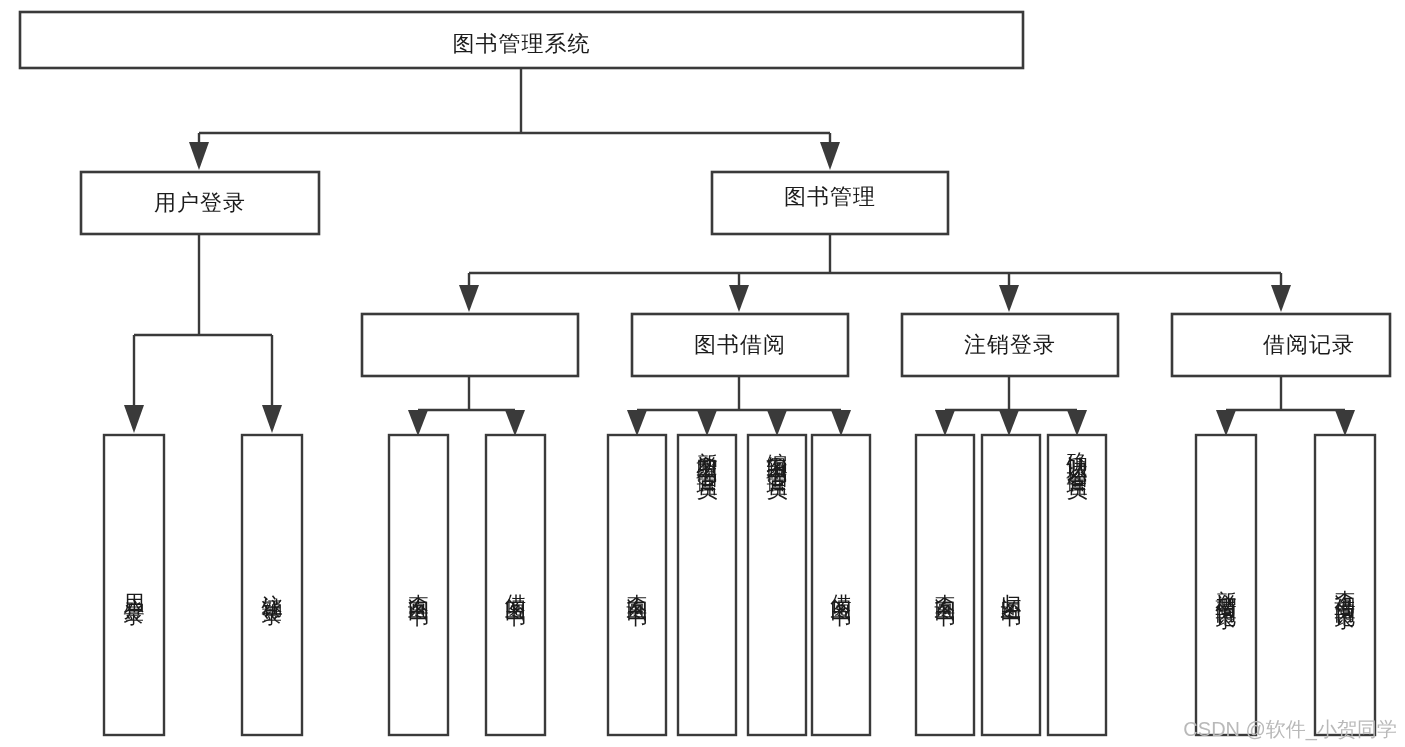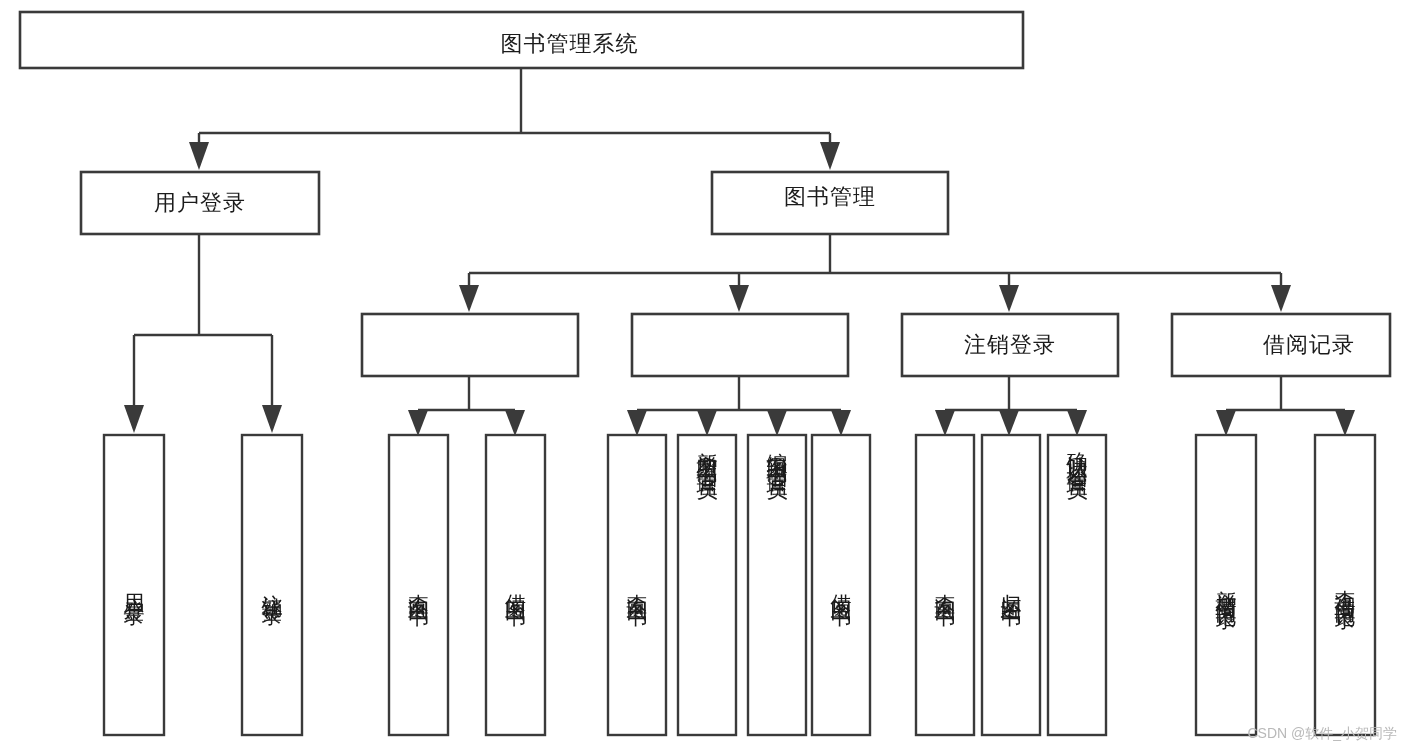--- a/index.html
+++ b/index.html
@@ -43,21 +43,21 @@
   }
   .arrow-head {
     fill: #3a3a3a;
     stroke: none;
   }
   .watermark {
     position: absolute;
     right: 8px;
     bottom: 4px;
     font-family: "Liberation Sans", "DejaVu Sans", sans-serif;
-    font-size: 14px;
+    font-size: 20px;
     color: #b9b9b9;
     white-space: nowrap;
     user-select: none;
   }
   .leaf-text-wrap {
     position: absolute;
     display: flex;
     align-items: center;
     justify-content: center;
     pointer-events: none;
@@ -185,33 +185,36 @@
     <rect class="node-box-thin" x="812" y="435" width="58" height="300"></rect>
 
     <rect class="node-box-thin" x="916" y="435" width="58" height="300"></rect>
     <rect class="node-box-thin" x="982" y="435" width="58" height="300"></rect>
     <rect class="node-box-thin" x="1048" y="435" width="58" height="300"></rect>
 
     <rect class="node-box-thin" x="1196" y="435" width="60" height="300"></rect>
     <rect class="node-box-thin" x="1315" y="435" width="60" height="300"></rect>
   </svg>
 
-  <div class="hbox-text-wrap" style="left:20px; top:12px; width:1003px; height:64px;padding-left:48px;">
+  <div class="hbox-text-wrap" style="left:20px; top:12px; width:1003px; height:64px;">
     <span class="hbox-text">图书管理系统</span>
   </div>
 
   <div class="hbox-text-wrap" style="left:81px; top:172px; width:238px; height:62px;">
     <span class="hbox-text">用户登录</span>
   </div>
 
   <div class="hbox-text-wrap" style="left:712px; top:172px; width:236px; height:50px;">
     <span class="hbox-text">图书管理</span>
   </div>
 
 
+  <div class="hbox-text-wrap" style="left:632px; top:314px; width:216px; height:62px;">
+    <span class="hbox-text">图书借阅</span>
+  </div>
 
   <div class="hbox-text-wrap" style="left:902px; top:314px; width:216px; height:62px;">
     <span class="hbox-text">注销登录</span>
   </div>
 
   <div class="hbox-text-wrap" style="left:1172px; top:314px; width:218px; height:62px;margin-left:28px;">
     <span class="hbox-text">借阅记录</span>
   </div>
 
   <div class="leaf-text-wrap" style="left:104px; top:435px; width:60px; height:300px;">

